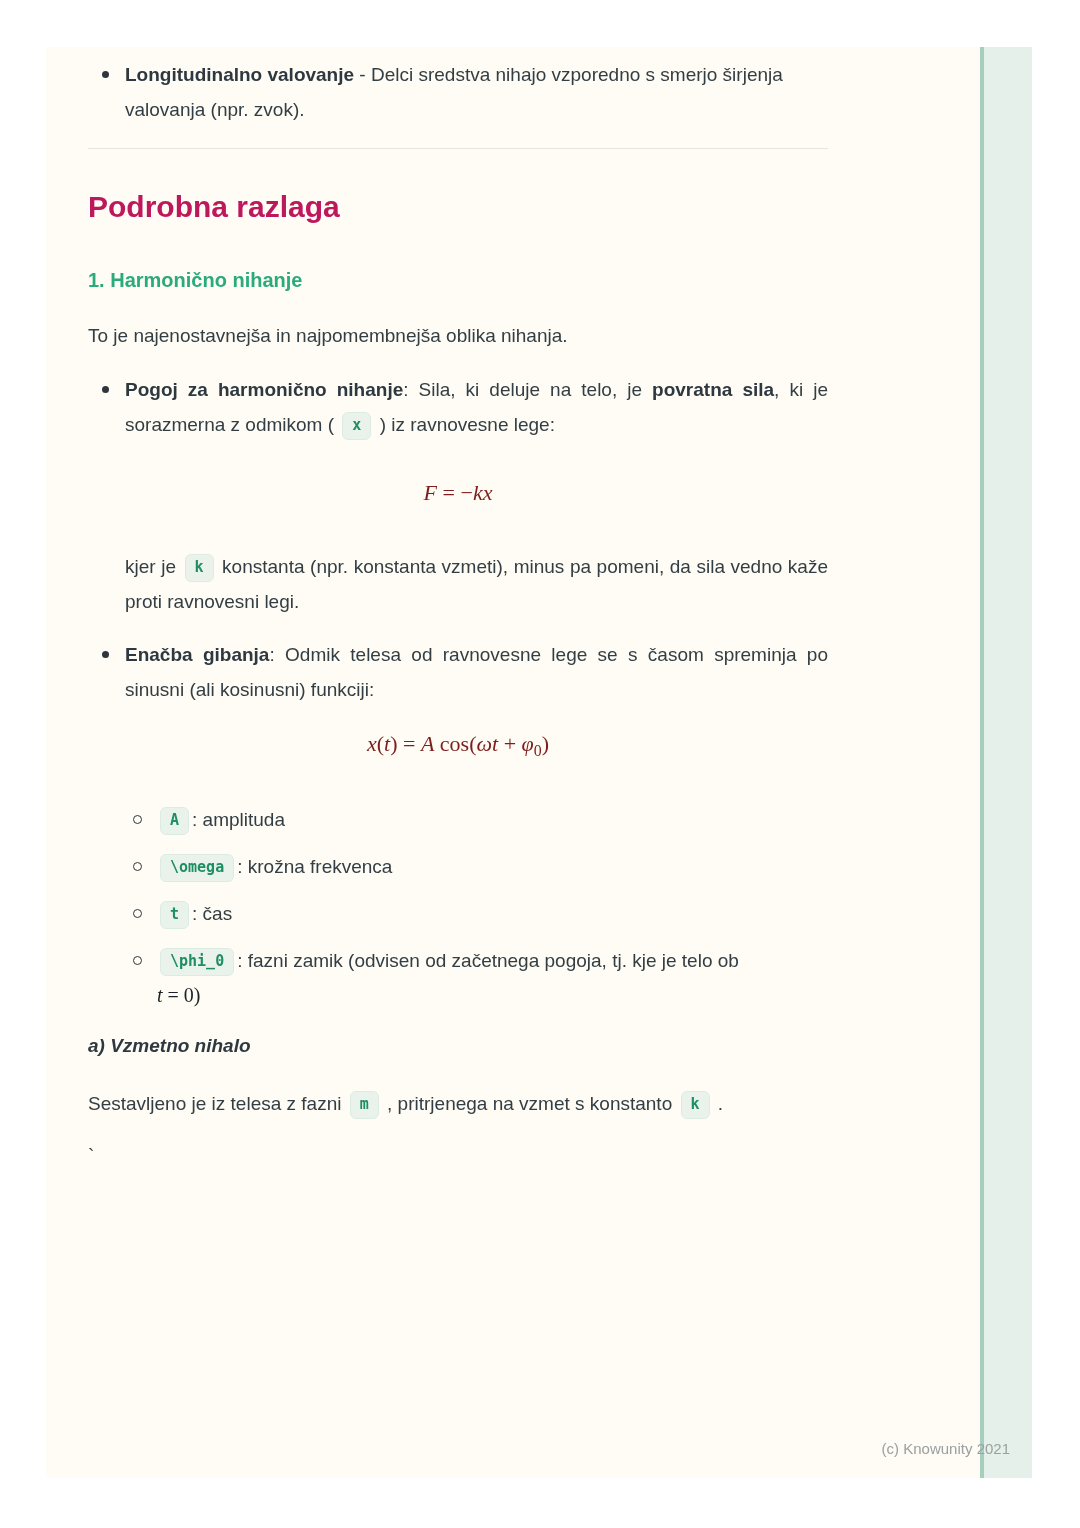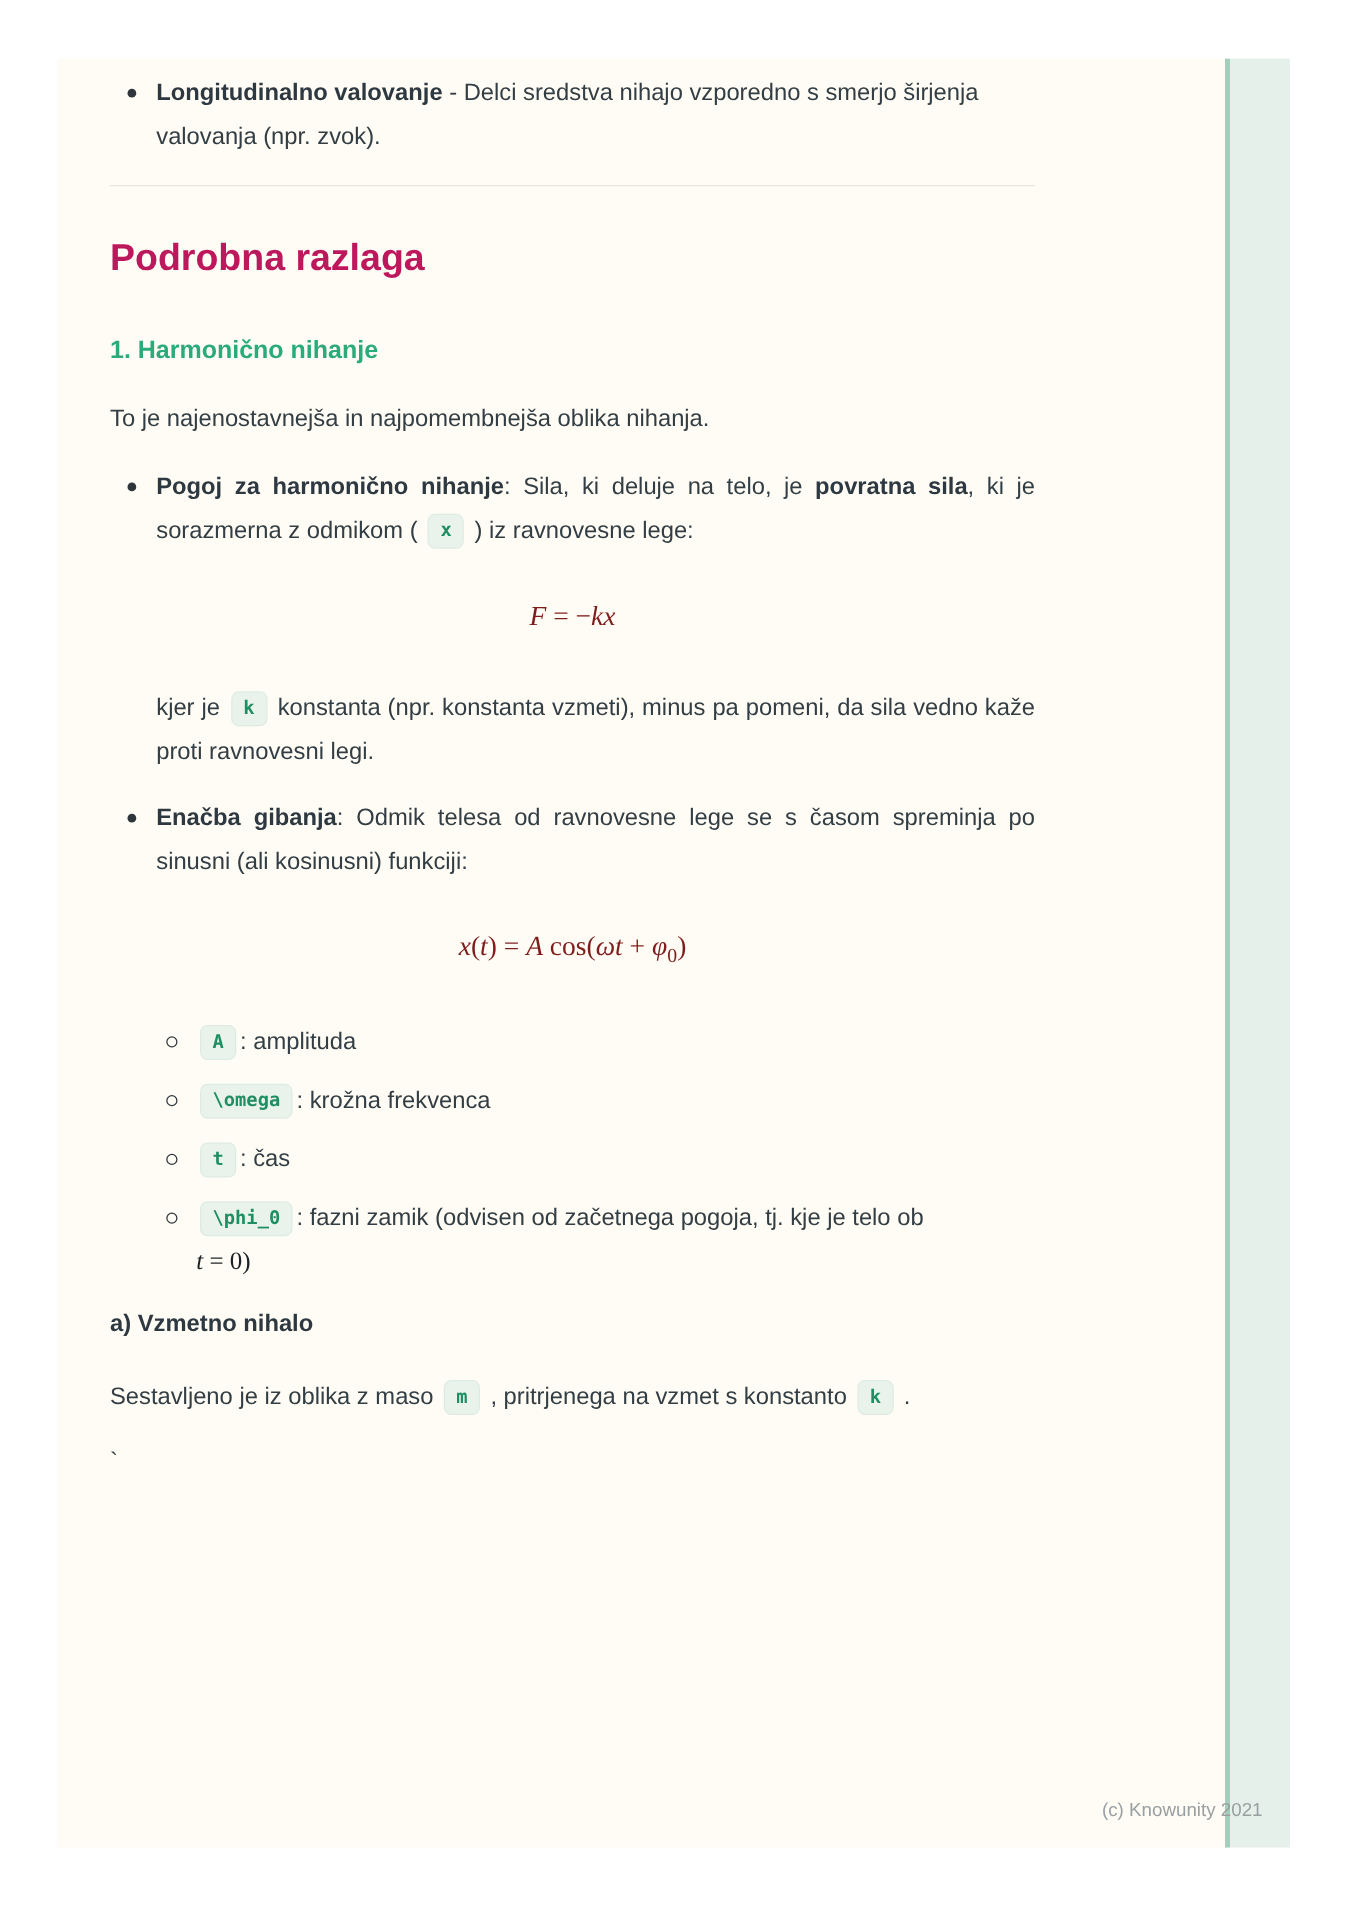--- a/index.html
+++ b/index.html
@@ -45,34 +45,34 @@
   h2.main-heading {
     margin-top:39px; font-size:30px; line-height:38px;
     font-weight:700; color:#be185d;
   }
   h3.sub-heading {
     margin-top:38px; font-size:20px; line-height:32px;
     font-weight:700; color:#2bab7c;
   }
   h4.minor-heading {
     margin-top:20px; font-size:19px; line-height:25px;
-    font-weight:700; color:#2d3840;
+    font-weight:700; color:#2d3840;font-style:italic;
   }
   p.body-p { margin-top:22px; }
   .mt19 { margin-top:19px; }
   .mt18 { margin-top:18px; }
   .mt41 { margin-top:41px; }
   .mt28 { margin-top:28px; }
   .mt17 { margin-top:17px; }
   .formula {
     margin-top:36px; text-align:center;
     font-family:"Liberation Serif","DejaVu Serif",serif;
     font-size:22px; line-height:30px; color:#7f1d1d;
   }
-  .formula.second { margin-top:35px; }
+  .formula.second { margin-top:22px; }
   .formula .mi { font-style:italic; }
   .formula sub { font-size:0.72em; }
   .math-inline {
     font-family:"Liberation Serif","DejaVu Serif",serif;
     font-size:20px; color:#1b2126;
   }
   .math-inline .mi { font-style:italic; }
   .chip {
     display:inline-block; background:#e9f3ec;
     border:1px solid #ddece3; border-radius:6px;
@@ -145,21 +145,21 @@
         </li>
         <li>
           <span class="chip">\phi_0</span><span>: fazni zamik (odvisen od začetnega pogoja, tj. kje je telo ob</span>
           <span class="phi-cont math-inline"><span class="mi">t</span><span> = 0)</span></span>
         </li>
       </ul>
 
       <h4 class="minor-heading">a) Vzmetno nihalo</h4>
 
       <p class="mt28">
-        <span>Sestavljeno je iz oblika z maso </span><span class="chip">m</span><span> , pritrjenega na vzmet s konstanto </span><span class="chip">k</span><span> .</span>
+        <span>Sestavljeno je iz telesa z fazni </span><span class="chip">m</span><span> , pritrjenega na vzmet s konstanto </span><span class="chip">k</span><span> .</span>
       </p>
 
       <p class="mt17 backtick-line">`</p>
 
     </div>
   </div>
 
   <div class="footer">(c) Knowunity 2021</div>
 
 </div>

